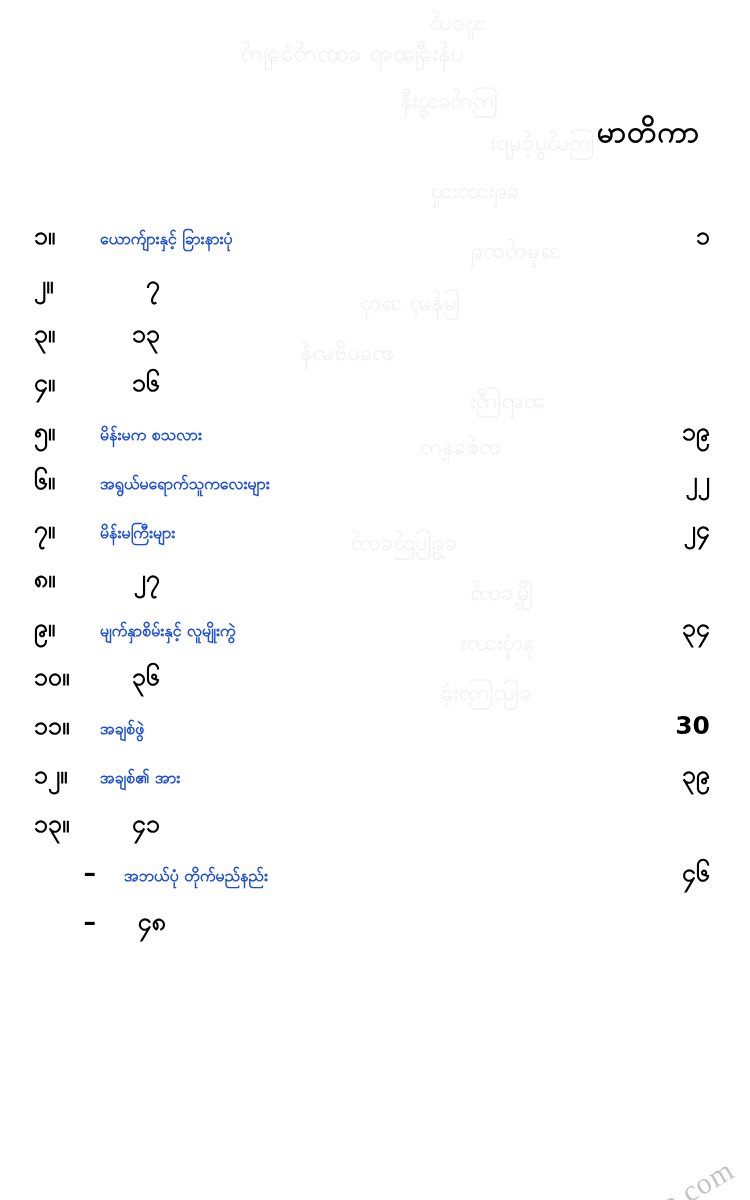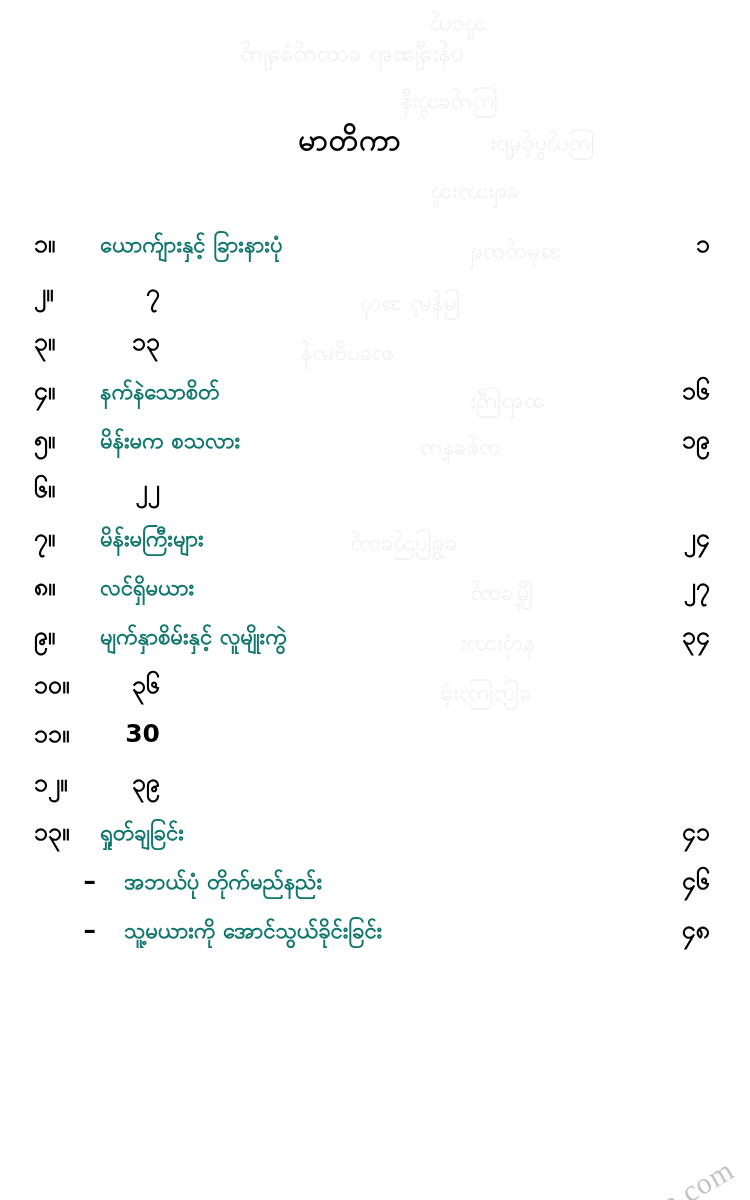--- a/index.html
+++ b/index.html
@@ -36,25 +36,25 @@
 
   .page {
     position: relative;
     z-index: 2;
     width: 750px;
     height: 1200px;
     box-sizing: border-box;
   }
 
   .doc-title {
-    text-align: center;
+    text-align: right;
     font-size: 30px;
     font-weight: 700;
     letter-spacing: 1px;
-    margin: 8px;
+    margin: 0;
     padding-top: 112px;
     padding-right: 50px;
     color: #000;
   }
 
   .toc {
     margin: 0;
     padding: 0;
     list-style: none;
     margin-top: 62px;
@@ -71,23 +71,23 @@
     width: 62px;
     flex: 0 0 62px;
     font-size: 25px;
     font-weight: 700;
     color: #000;
     white-space: nowrap;
   }
 
   .toc-label {
     flex: 1 1 auto;
-    font-size: 22px;
-    font-weight: 700;
-    color: #0f766e;
+    font-size: 16px;
+    font-weight: 700;
+    color: #1d4ed8;
     white-space: nowrap;
     padding-left: 4px;
   }
 
   .toc-page {
     flex: 0 0 64px;
     text-align: right;
     font-size: 25px;
     font-weight: 700;
     color: #000;
@@ -151,71 +151,70 @@
       <li class="toc-row">
         <span class="toc-num">၂။</span>
         <span class="toc-page">၇</span>
       </li>
       <li class="toc-row">
         <span class="toc-num">၃။</span>
         <span class="toc-page">၁၃</span>
       </li>
       <li class="toc-row">
         <span class="toc-num">၄။</span>
-        <span class="toc-label">နက်နဲသောစိတ်</span>
         <span class="toc-page">၁၆</span>
       </li>
       <li class="toc-row">
         <span class="toc-num">၅။</span>
         <span class="toc-label">မိန်းမက စသလား</span>
         <span class="toc-page">၁၉</span>
       </li>
       <li class="toc-row">
         <span class="toc-num">၆။</span>
+        <span class="toc-label">အရွယ်မရောက်သူကလေးများ</span>
         <span class="toc-page">၂၂</span>
       </li>
       <li class="toc-row">
         <span class="toc-num">၇။</span>
         <span class="toc-label">မိန်းမကြီးများ</span>
         <span class="toc-page">၂၄</span>
       </li>
       <li class="toc-row">
         <span class="toc-num">၈။</span>
-        <span class="toc-label">လင်ရှိမယား</span>
         <span class="toc-page">၂၇</span>
       </li>
       <li class="toc-row">
         <span class="toc-num">၉။</span>
         <span class="toc-label">မျက်နှာစိမ်းနှင့် လူမျိုးကွဲ</span>
         <span class="toc-page">၃၄</span>
       </li>
       <li class="toc-row">
         <span class="toc-num">၁၀။</span>
         <span class="toc-page">၃၆</span>
       </li>
       <li class="toc-row">
         <span class="toc-num">၁၁။</span>
+        <span class="toc-label">အချစ်ဖွဲ</span>
         <span class="toc-page">30</span>
       </li>
       <li class="toc-row">
         <span class="toc-num">၁၂။</span>
+        <span class="toc-label">အချစ်၏ အား</span>
         <span class="toc-page">၃၉</span>
       </li>
       <li class="toc-row">
         <span class="toc-num">၁၃။</span>
-        <span class="toc-label">ရှုတ်ချခြင်း</span>
         <span class="toc-page">၄၁</span>
       </li>
       <li class="toc-row sub">
         <span class="toc-num">–</span>
         <span class="toc-label">အဘယ်ပုံ တိုက်မည်နည်း</span>
         <span class="toc-page">၄၆</span>
       </li>
       <li class="toc-row sub">
         <span class="toc-num">–</span>
-        <span class="toc-label">သူ့မယားကို အောင်သွယ်ခိုင်းခြင်း</span>
         <span class="toc-page">၄၈</span>
       </li>
     </ul>
 
 </div>
 
 <div class="watermark">mgyoe.com</div>
 
 </body></html>

